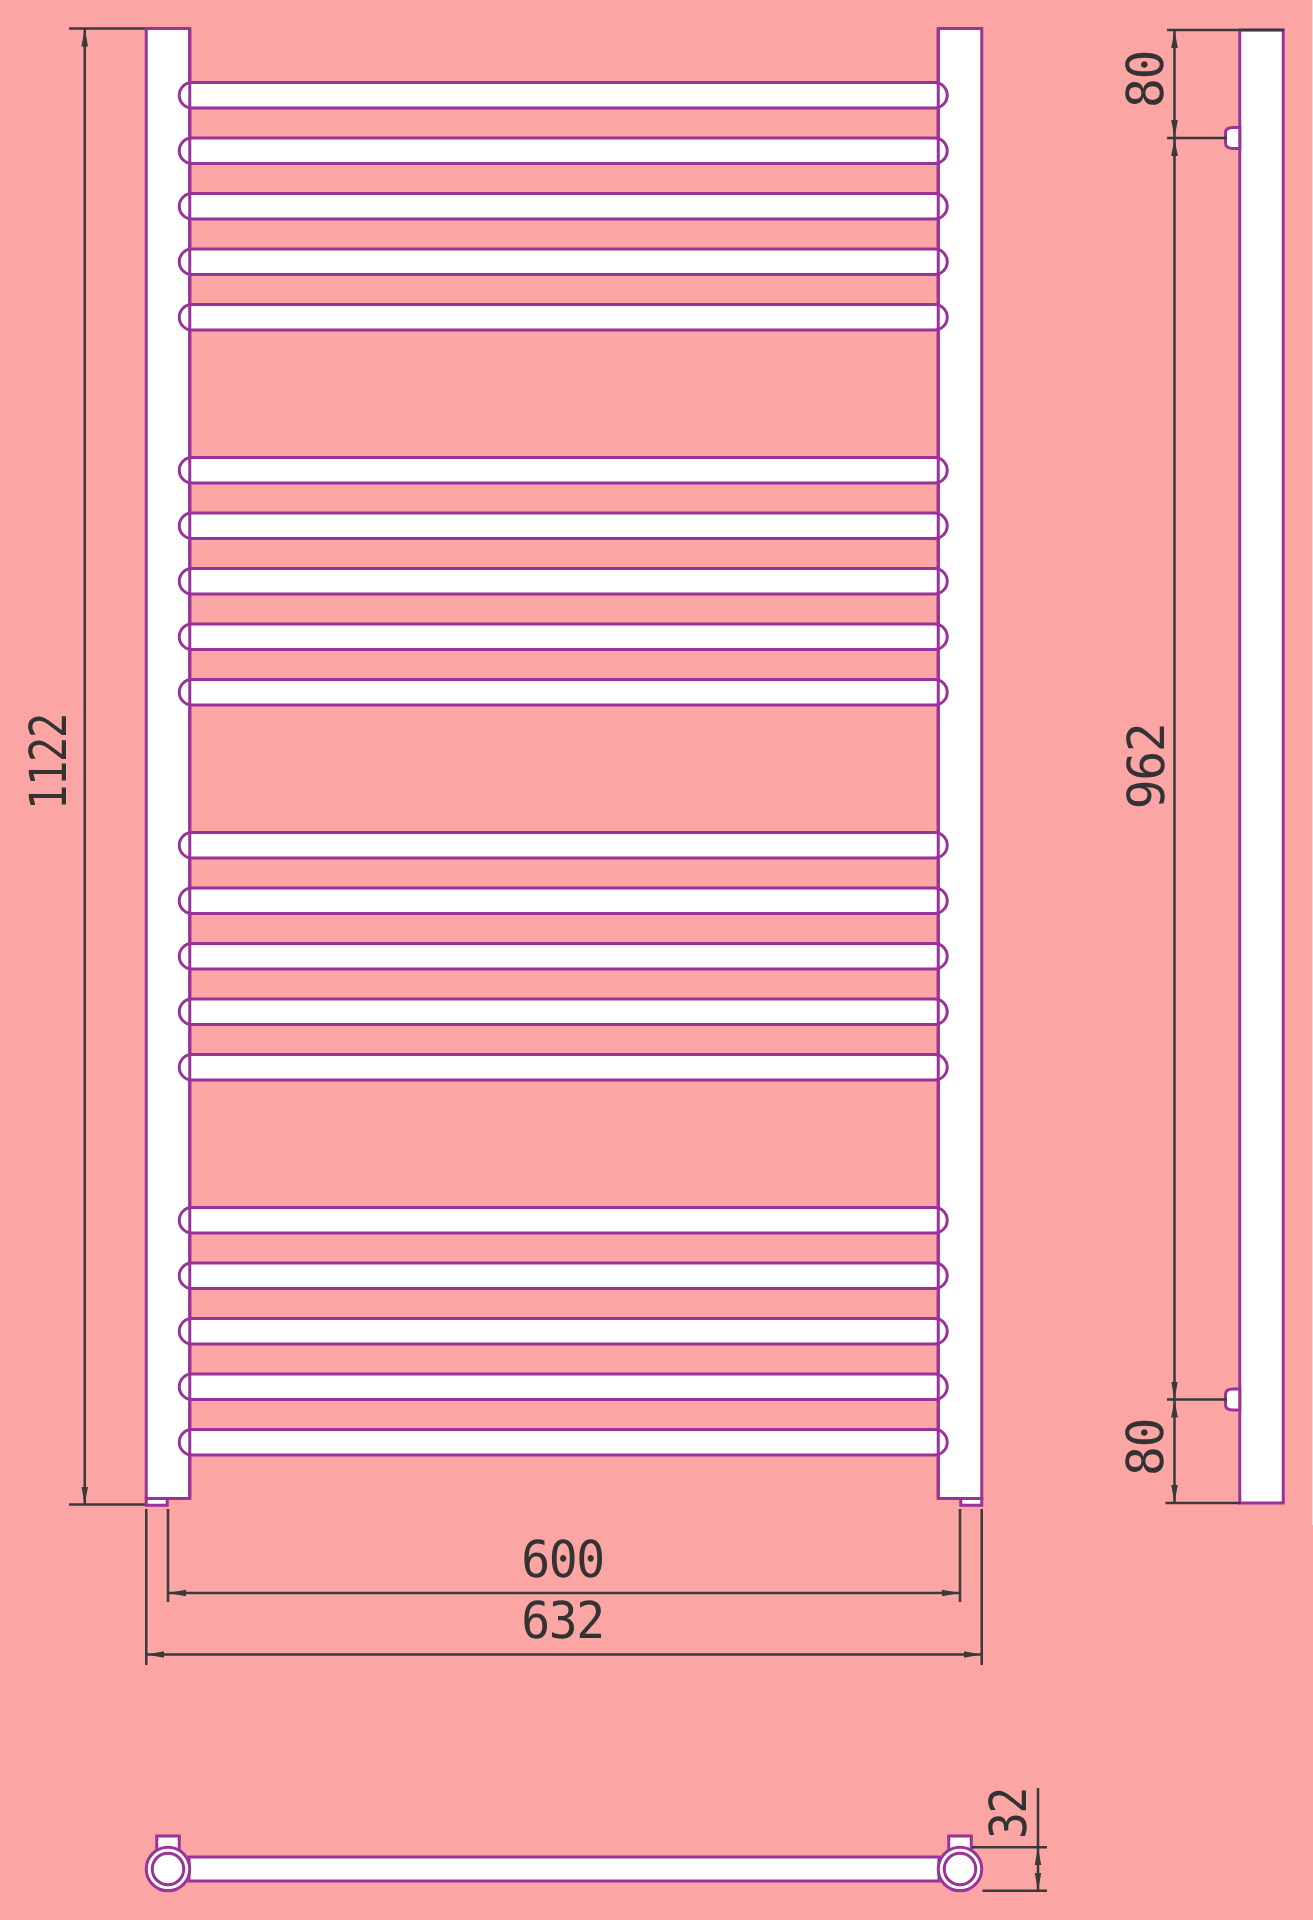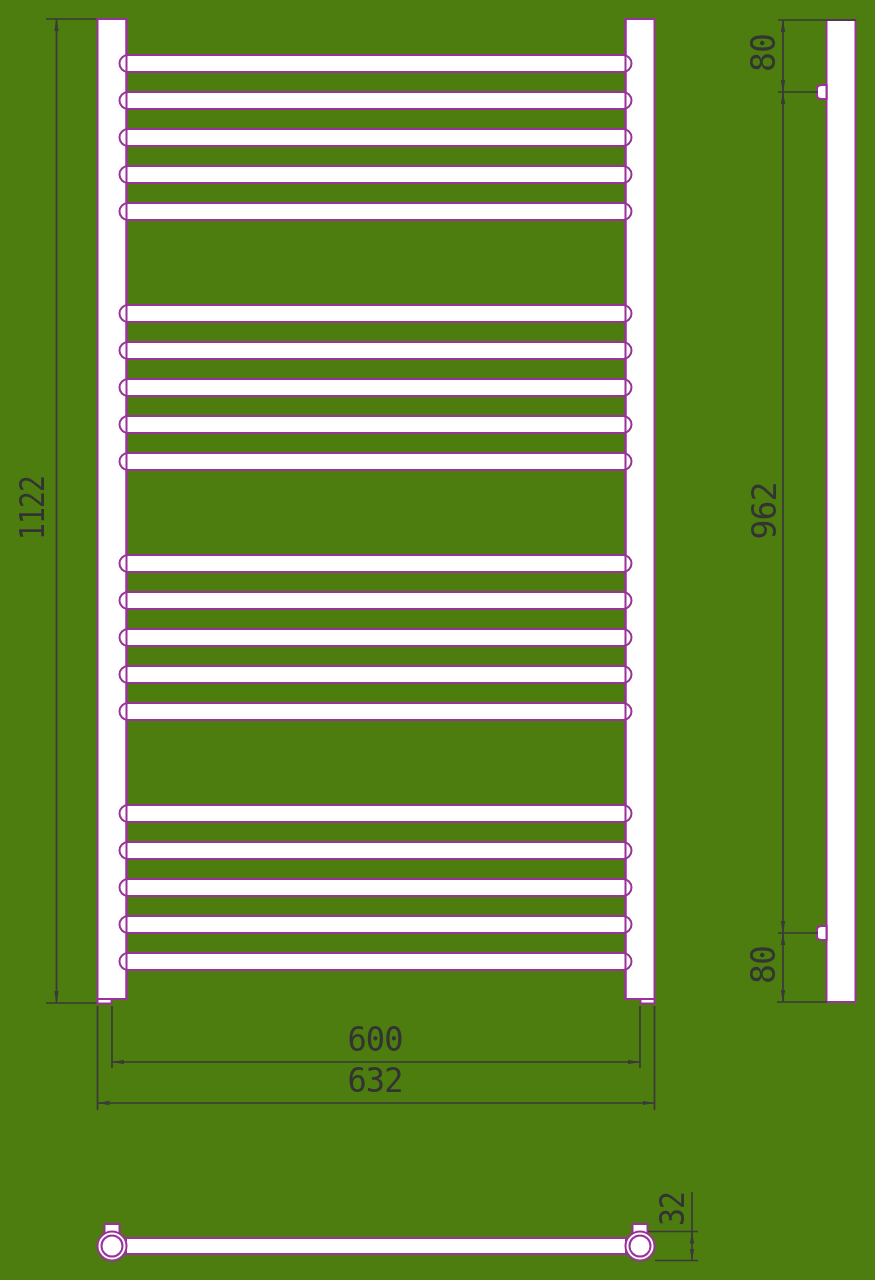--- a/index.html
+++ b/index.html
@@ -4,21 +4,21 @@
 <style>
   html, body {
     margin: 0;
     padding: 0;
     background: #ffffff;
   }
   .canvas {
     position: relative;
     width: 875px;
     height: 1280px;
-    background: #4d7c0f;
+    background: #fca5a5;
     overflow: hidden;
   }
   svg { display: block; }
   
   .tube {
     stroke: #993399;
     stroke-width: 2;
     fill: #ffffff;
   }
   .tube-line {

